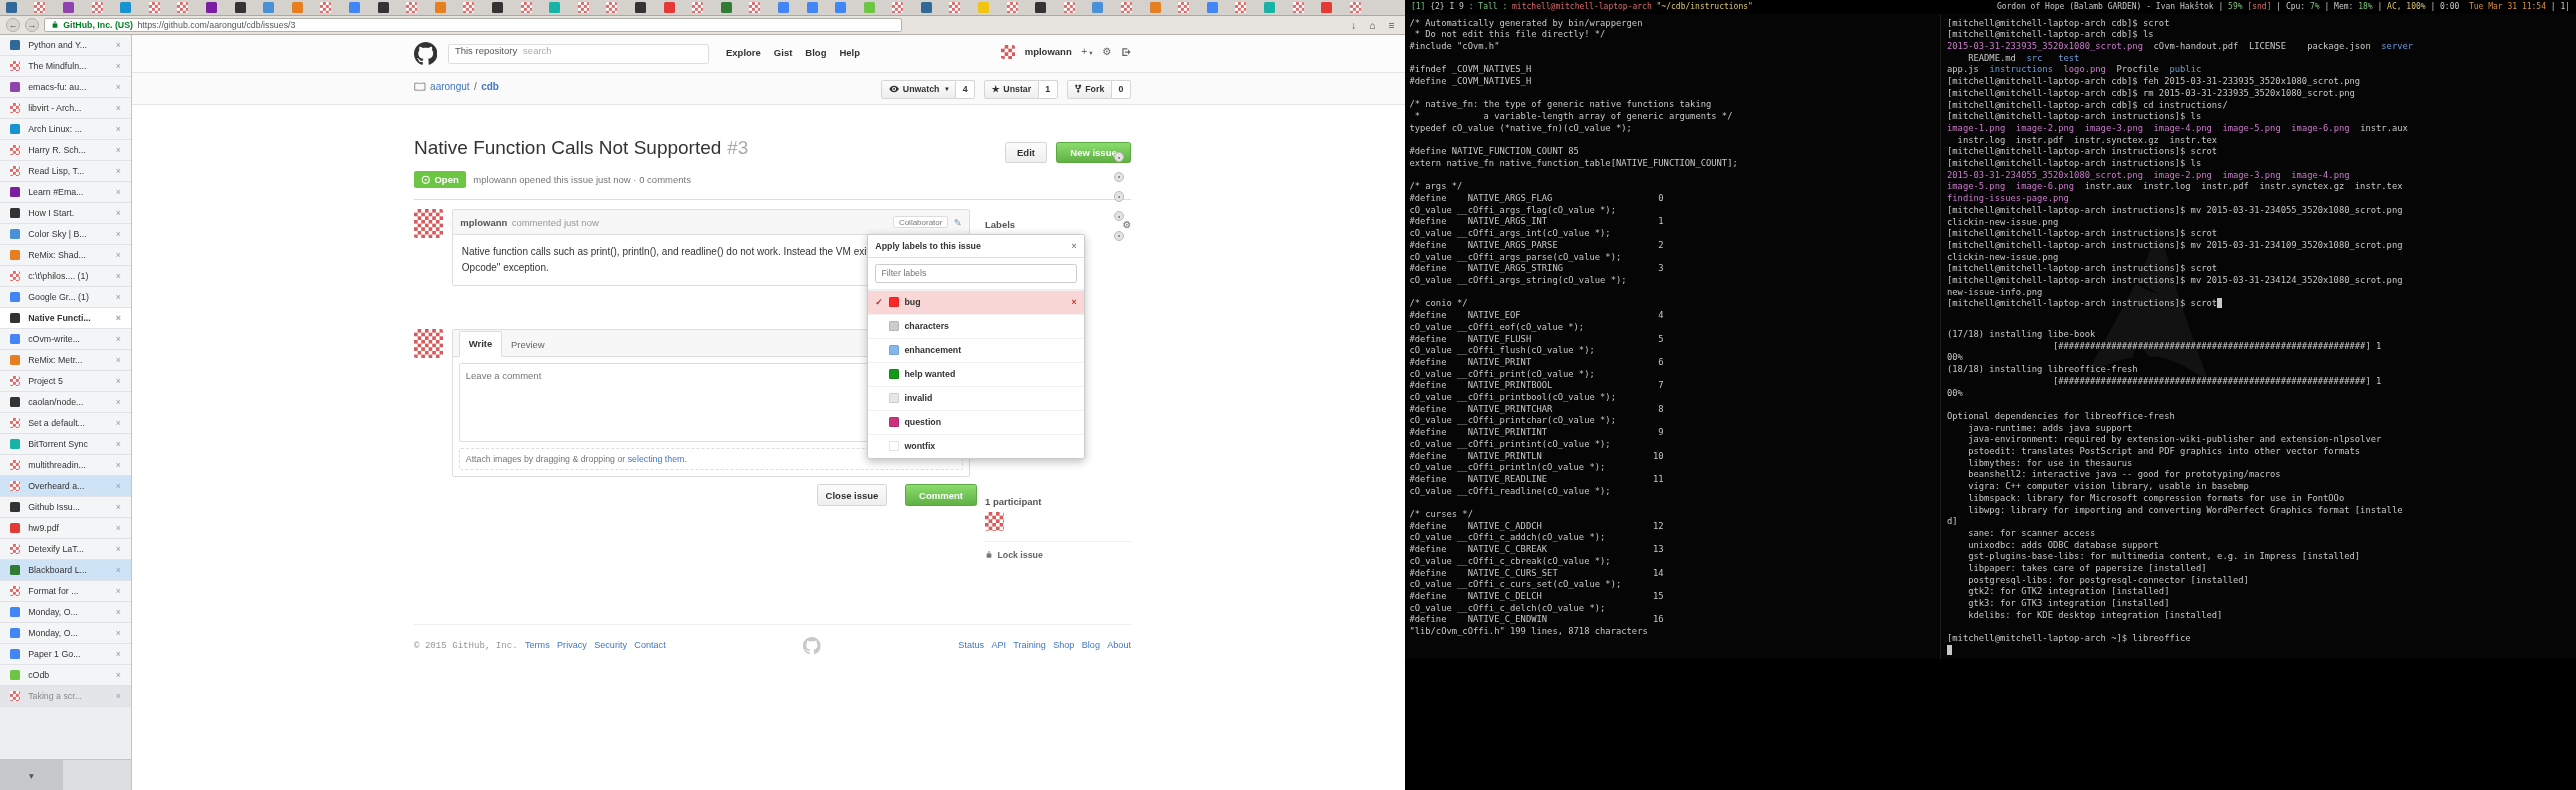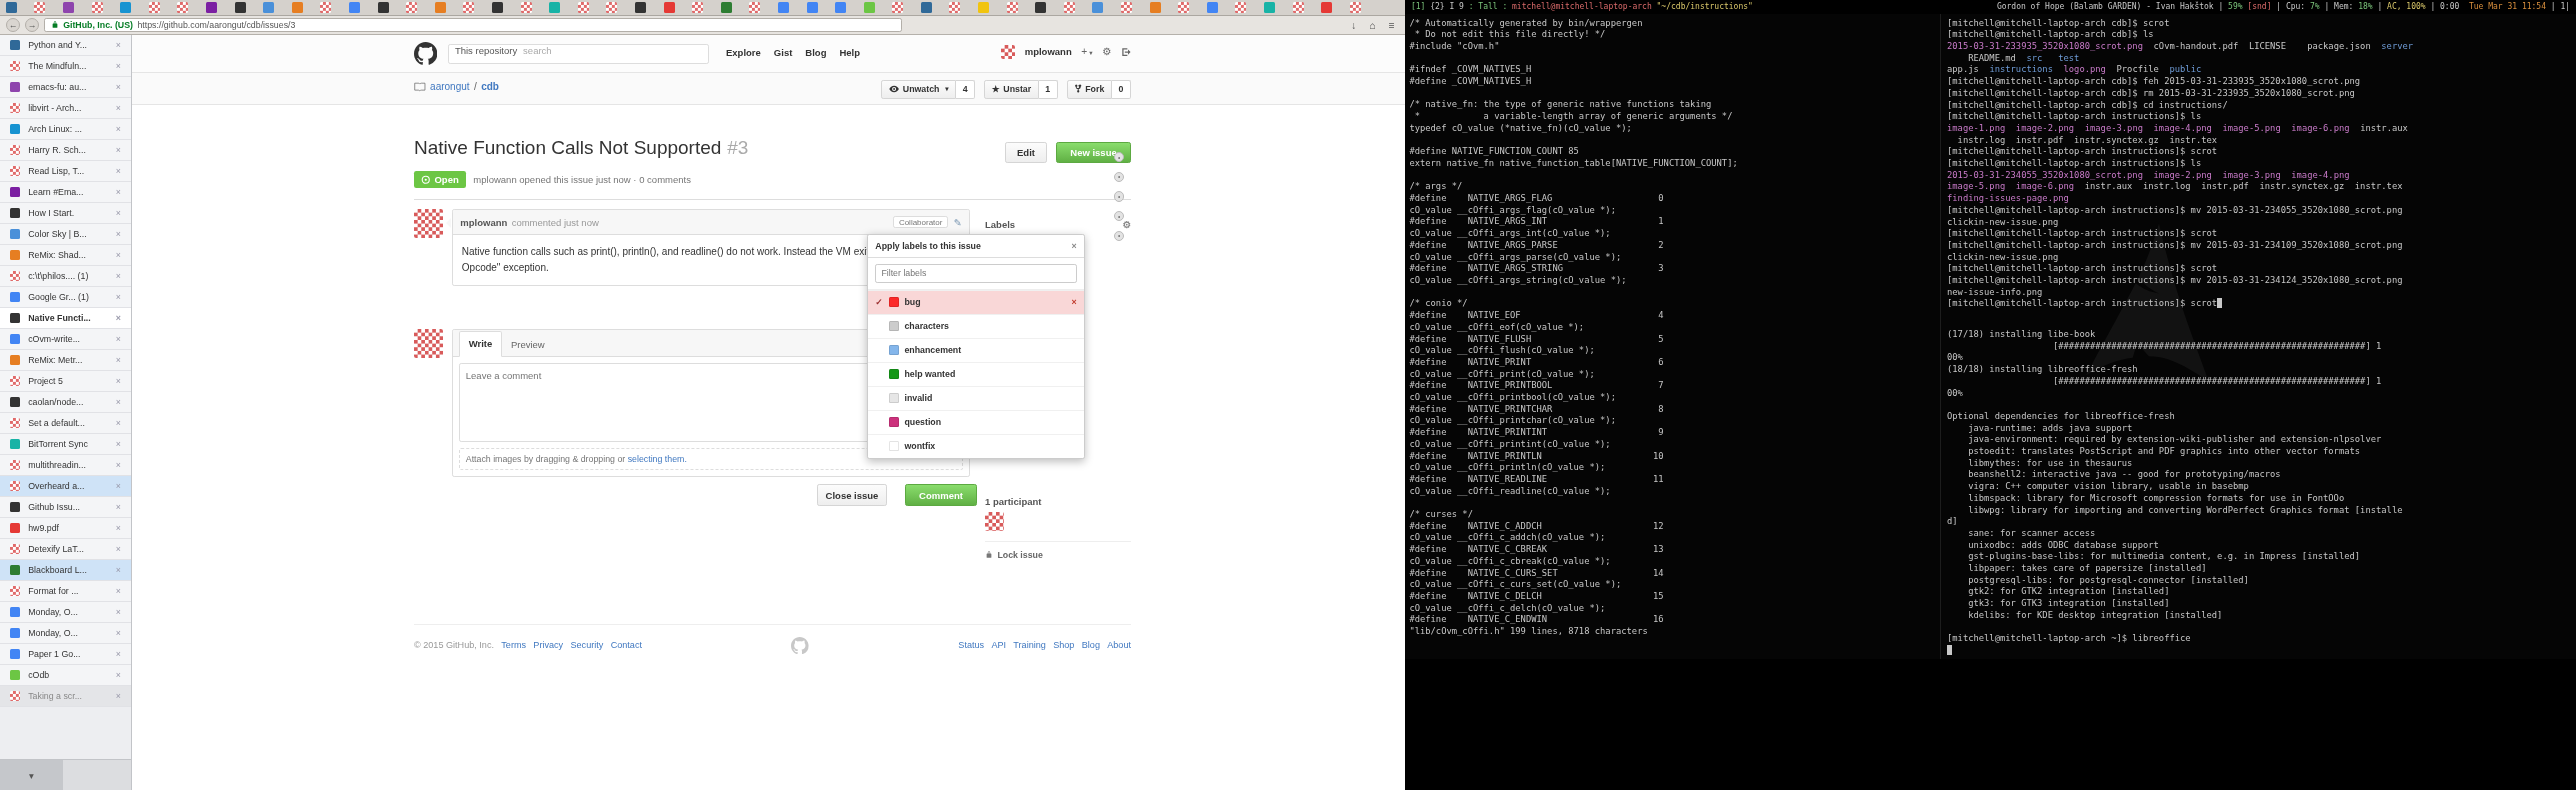--- a/index.html
+++ b/index.html
@@ -114,21 +114,21 @@
   .form-actions { position:absolute; left:327px; top:449px; width:518px; display:flex; justify-content:flex-end; gap:18px; }
   .btn-close-issue { width:70px; height:22px; }
   .btn-comment { width:72px; height:22px; color:#fff; background:linear-gradient(#8add6d,#60b044); border:0.7px solid #5ca941; }
 
   .overlay-col { position:absolute; left:982px; top:117px; display:flex; flex-direction:column; gap:9.5px; z-index:10; }
   .ov-ico { width:10.2px; height:10.2px; border-radius:50%; background:#e3e3e3; border:0.7px solid #bbb; color:#777; font-size:6.6px; display:flex; align-items:center; justify-content:center; }
   .ov-ico::before { content:"•"; }
 
   .gh-footer { position:absolute; left:282px; top:589px; width:717px; border-top:0.7px solid #eee; padding-top:11.7px; display:flex; align-items:center; justify-content:space-between; font-size:9.1px; }
   .foot-left, .foot-right { display:flex; gap:7.3px; align-items:center; }
-  .copyright { color:#999; }
+  .copyright { color:#999;font-family:Liberation Mono, monospace; }
 
   
   .mon2 { position:absolute; left:1405px; top:0; width:1171px; height:659px; background:#050505; overflow:hidden; }
   .statusbar { position:absolute; left:0; top:0; width:1171px; height:14px; background:#000; display:flex; justify-content:space-between; align-items:center; padding:0 5.9px; font:8px/14px "DejaVu Sans Mono",monospace; white-space:pre; }
   .statusbar .tline { display:inline; }
   .pane { position:absolute; font:8.8px/11.7px "DejaVu Sans Mono",monospace; color:#c8c8c8; white-space:pre; z-index:2; }
   #vim-pane { left:4.4px; top:17.6px; width:527px; }
   #shell-top { left:542px; top:17.6px; width:625px; }
   #shell-bottom { left:542px; top:329px; width:625px; }
   .tline { min-height:11.7px; white-space:pre; }

